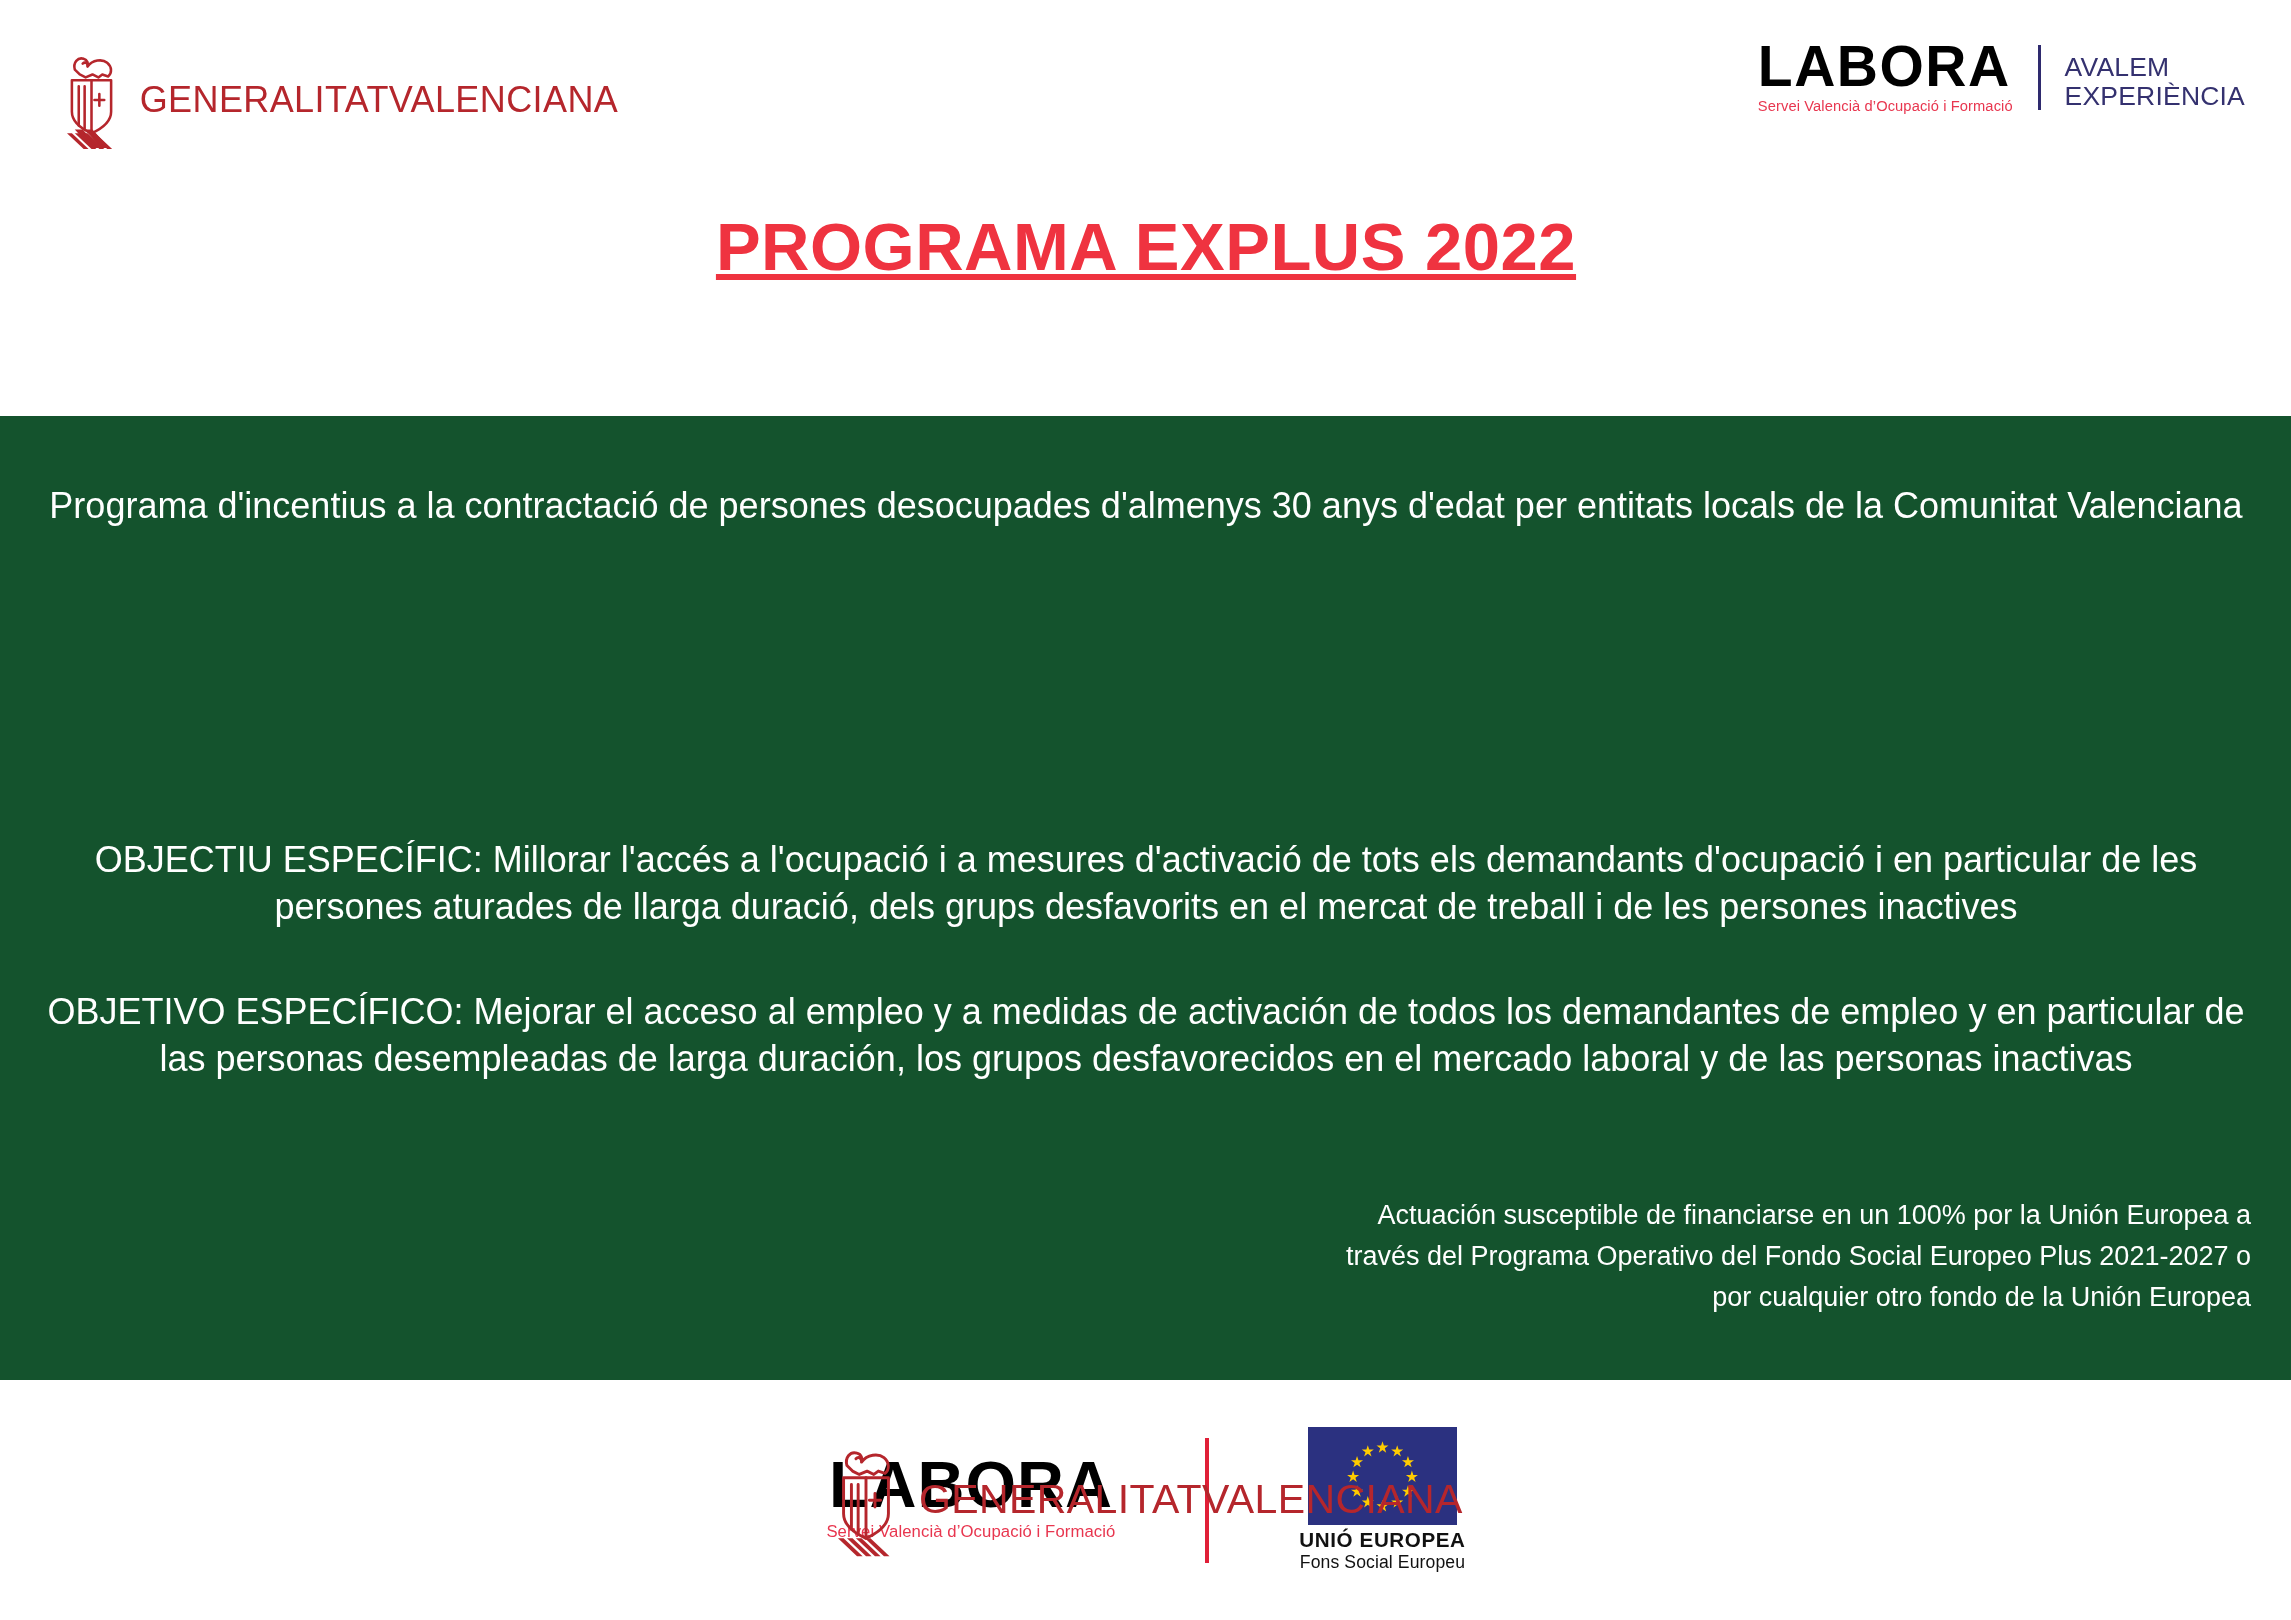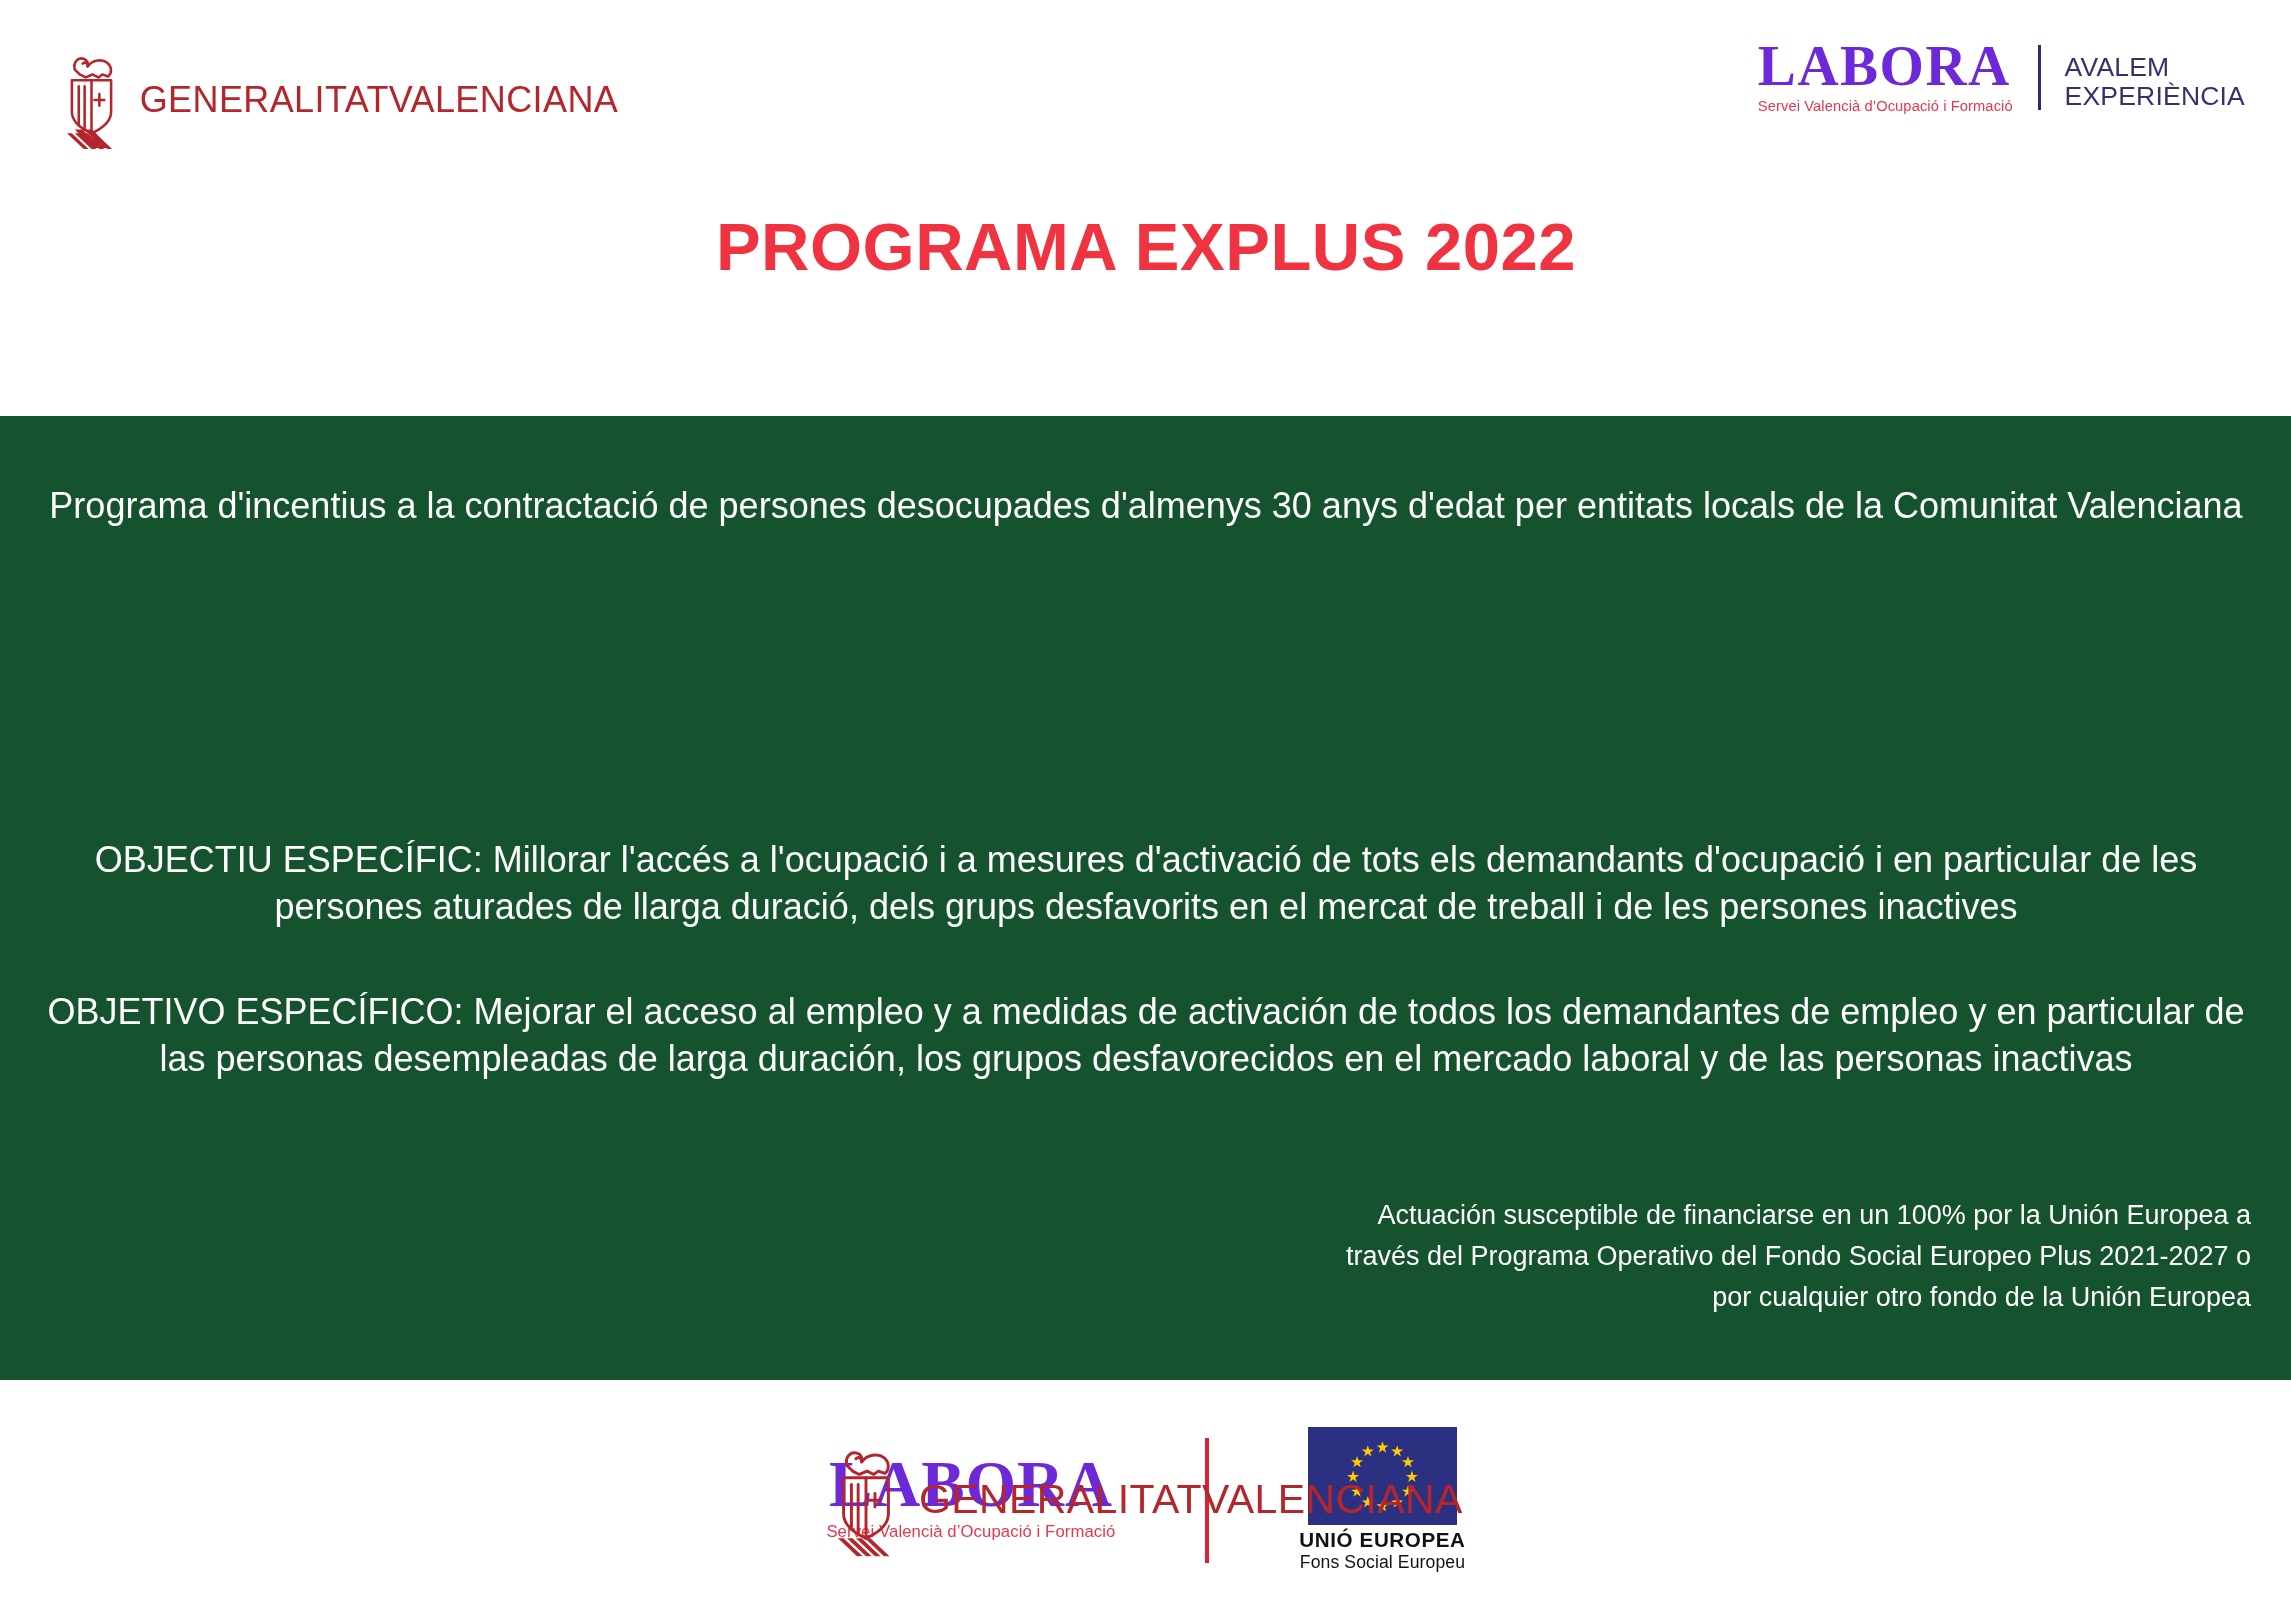--- a/index.html
+++ b/index.html
@@ -58,26 +58,25 @@
   }
   .labora-block {
     display: flex;
     flex-direction: column;
     align-items: flex-start;
     justify-content: flex-end;
     padding-right: 25.5px;
     padding-bottom: 2px;
   }
   .labora-word {
-    color: #6d28d9;
+    color: #000000;
     font-size: 57px;
     font-weight: 700;
     letter-spacing: 1.5px;
     line-height: 0.95;
-    font-family: Liberation Serif, serif;
   }
   .labora-sub {
     color: #e8364f;
     font-size: 14.7px;
     font-weight: 400;
     letter-spacing: 0.1px;
     margin-top: 4.9px;
     white-space: nowrap;
   }
   .labora-divider {
@@ -106,20 +105,21 @@
     position: absolute;
     left: 0;
     top: 208px;
     width: 2292px;
     text-align: center;
     color: #ef3340;
     font-size: 67px;
     font-weight: 700;
     letter-spacing: 0.5px;
     white-space: nowrap;
+    text-decoration: underline;
   }
 
   
   .band {
     position: absolute;
     left: 0;
     top: 416px;
     width: 2292px;
     height: 964px;
     background: #14532d;

